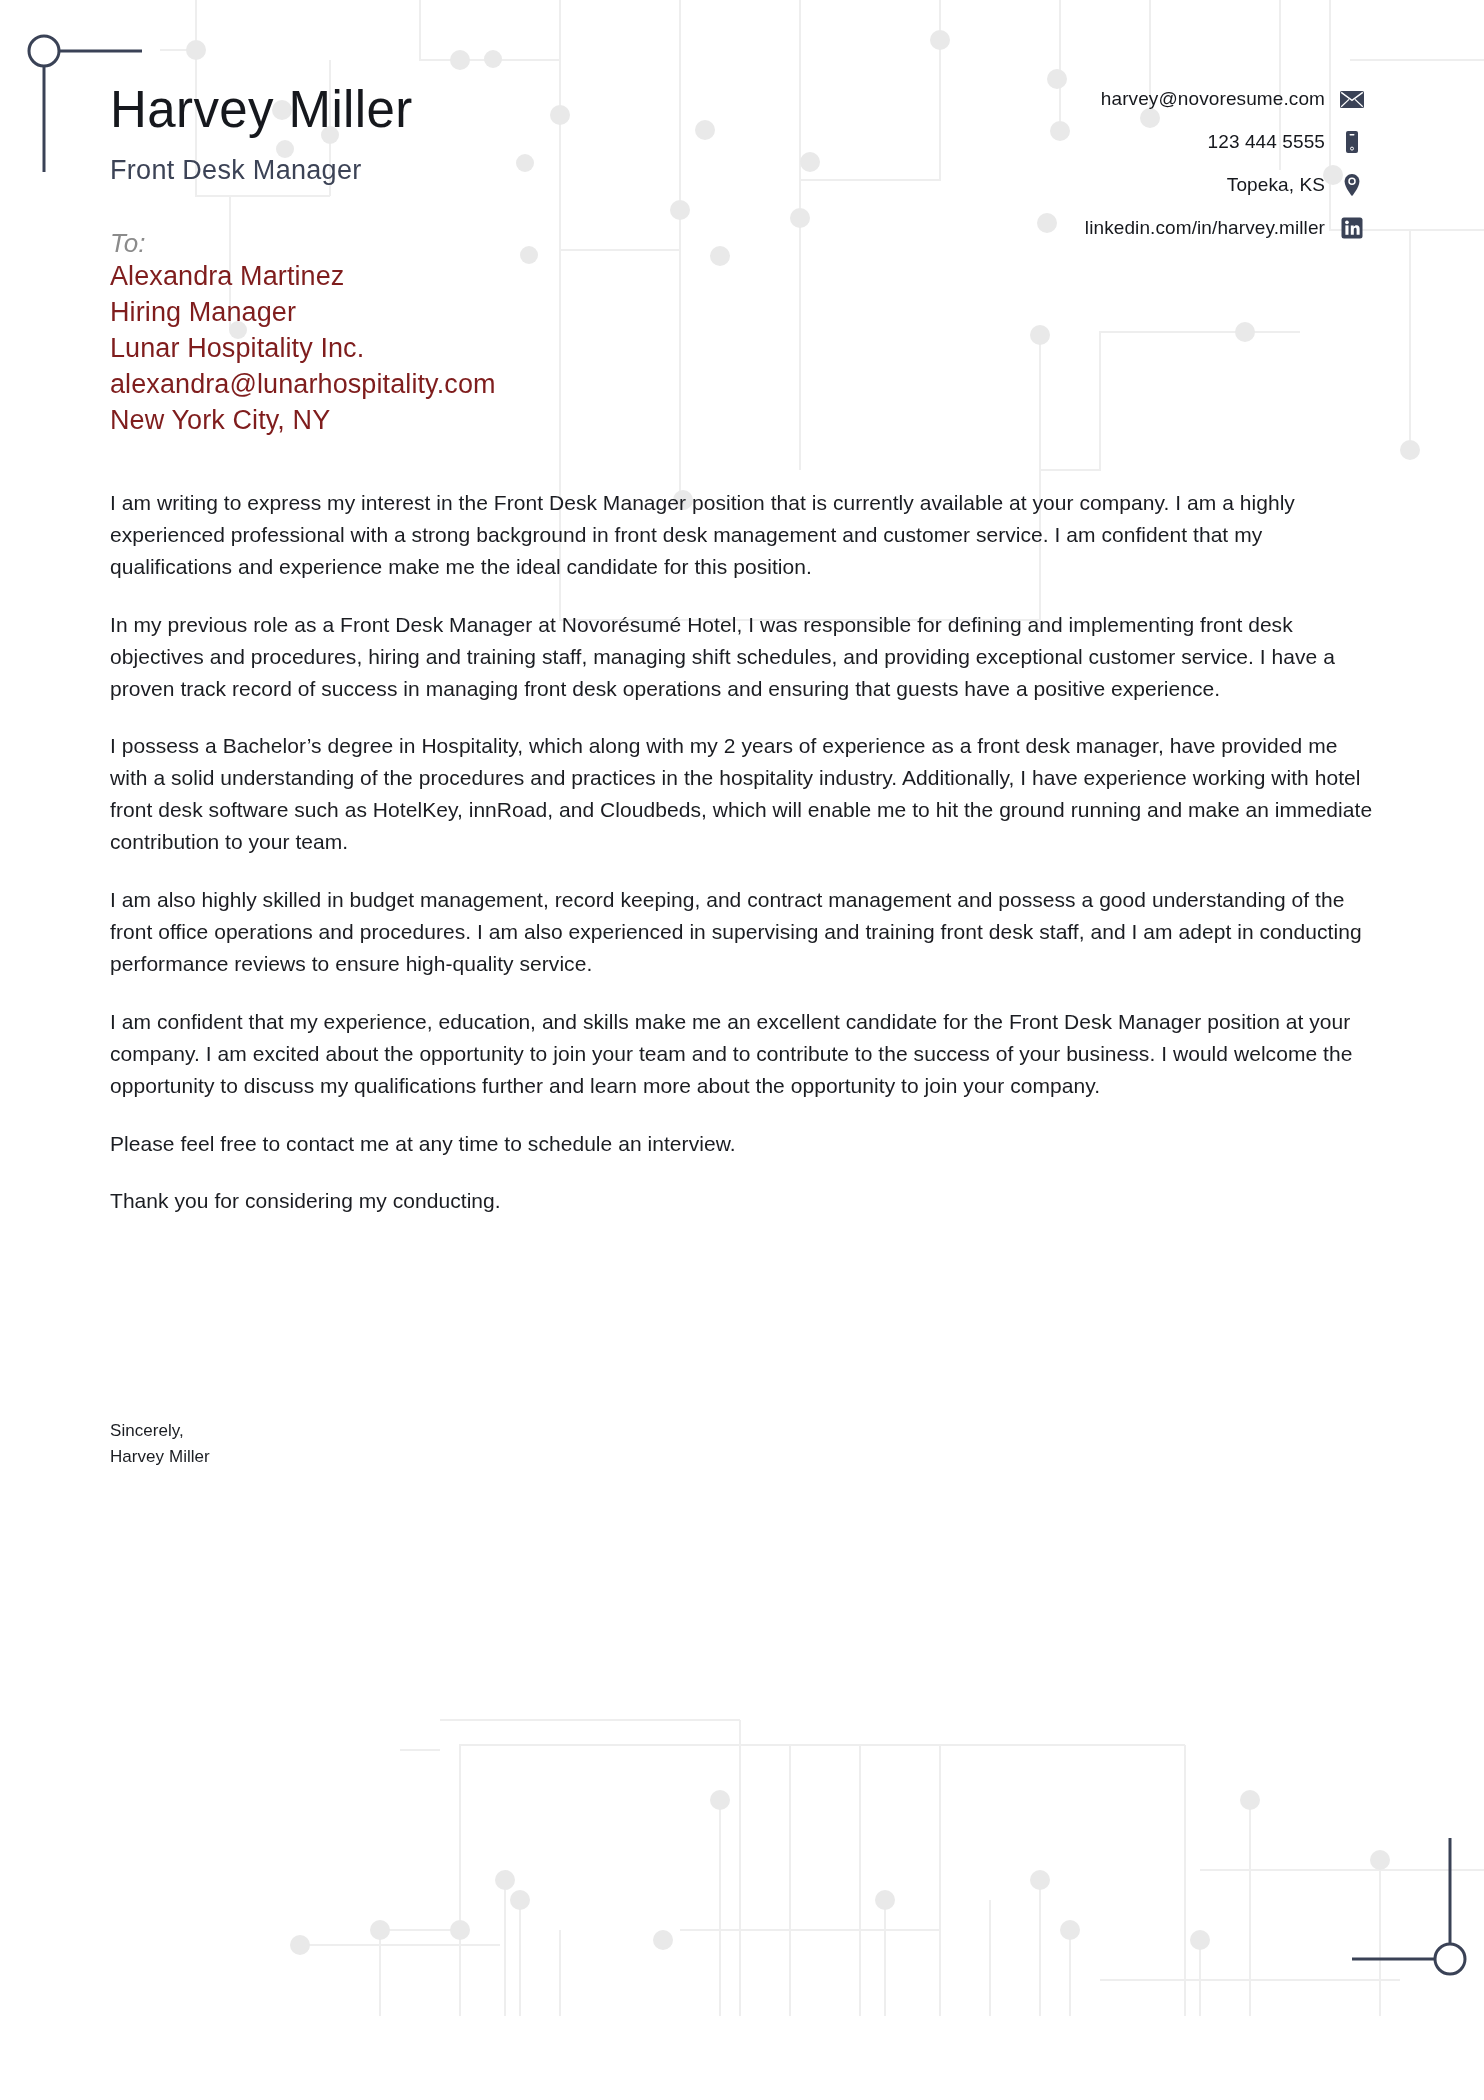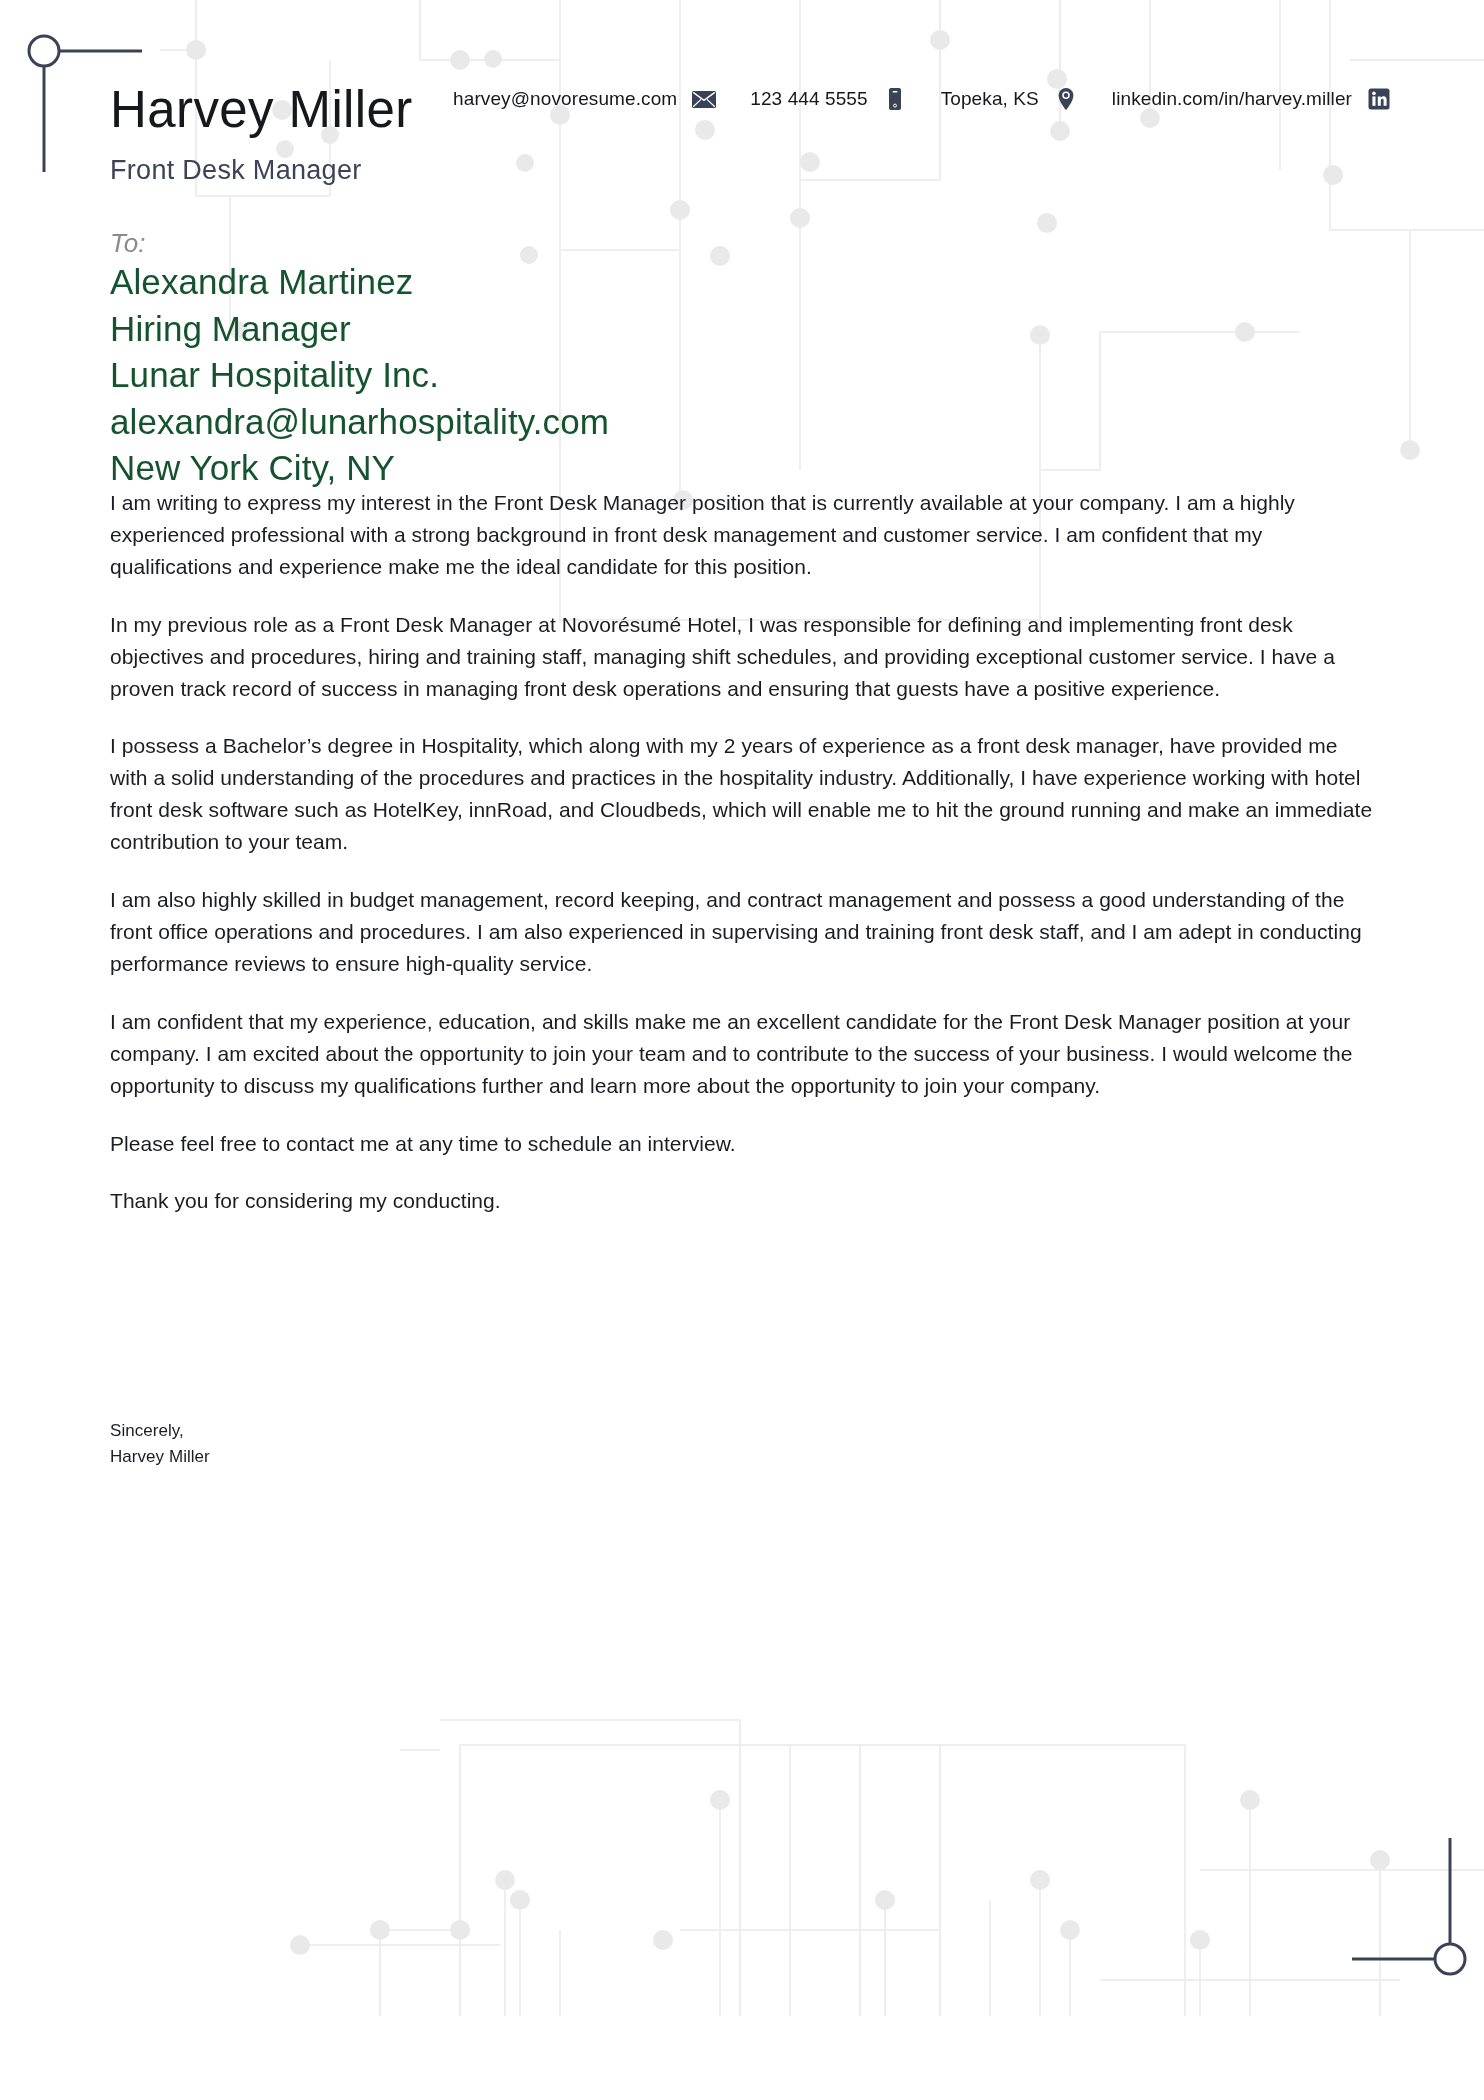--- a/index.html
+++ b/index.html
@@ -62,26 +62,26 @@
     font-weight: 400;
     color: #3c4356;
     letter-spacing: 0.3px;
     margin-top: 18px;
     white-space: nowrap;
   }
 
   
   .contact-block {
     position: absolute;
-    right: 92px;
+    right: 119px;
     top: 86px;
     z-index: 2;
     display: flex;
-    flex-direction: row;
-    gap: 33px;
+    flex-direction: column;
+    gap: 17px;
   }
   .contact-row {
     display: flex;
     align-items: center;
     justify-content: flex-end;
     gap: 14px;
   }
   .contact-text {
     font-size: 19px;
     color: #16181d;
@@ -105,22 +105,22 @@
     top: 228px;
     z-index: 2;
   }
   .to-label {
     font-size: 26px;
     font-style: italic;
     color: #8b8b8b;
     letter-spacing: 0.2px;
   }
   .recipient-line {
-    font-size: 35px;
-    color: #14532d;
+    font-size: 27px;
+    color: #7f1d1d;
     line-height: 1.33;
     letter-spacing: 0.1px;
     white-space: nowrap;
   }
 
   
   .letter-body {
     position: absolute;
     left: 110px;
     top: 487px;

